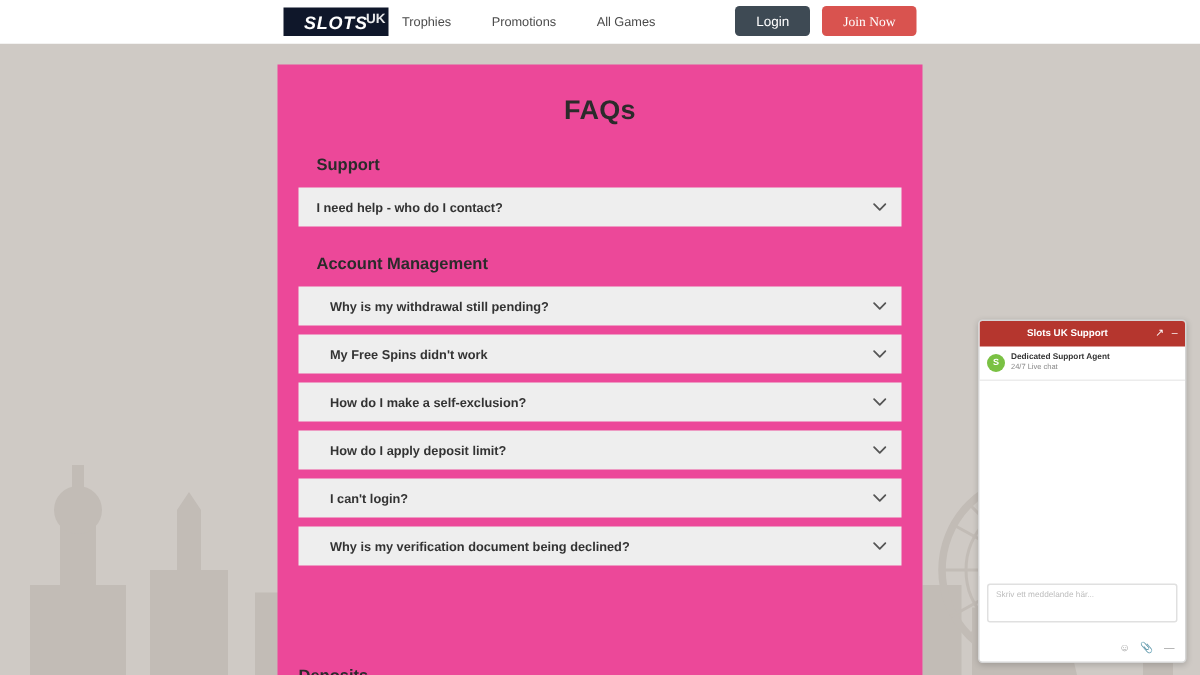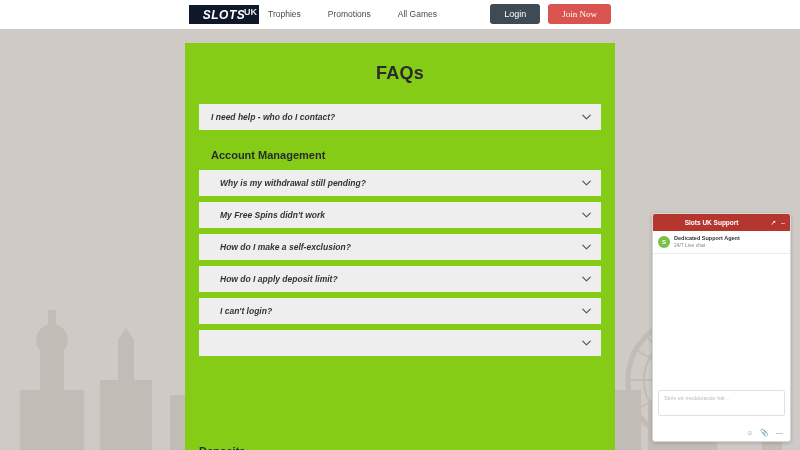--- a/index.html
+++ b/index.html
@@ -89,21 +89,21 @@
   .skyline {
     position: absolute; bottom: 0; left: 0;
     width: 800px; height: 260px;
   }
 
   
   .card {
     position: absolute;
     top: 43px; left: 185px;
     width: 430px; height: 407px;
-    background: #84cc16;
+    background: #ec4899;
     z-index: 10;
     overflow: hidden;
   }
   .card-inner {
     padding: 20px 14px 0 14px;
   }
   .faq-title {
     text-align: center;
     font-size: 18px;
     font-weight: bold;
@@ -126,21 +126,20 @@
     display: flex;
     align-items: center;
     padding: 0 28px 0 12px;
     cursor: pointer;
   }
   .faq-row-label {
     font-size: 8.5px;
     font-weight: bold;
     color: #333333;
     line-height: 1;
-    font-style: italic;
   }
   .chev {
     position: absolute;
     right: 10px;
     top: 50%;
     margin-top: -3px;
     width: 9px; height: 6px;
   }
   .chev svg { display: block; }
   .faq-row.indent { padding-left: 21px; }
@@ -290,20 +289,21 @@
         <rect x="762" y="170" width="20" height="90"></rect>
         <path d="M762 170 L772 150 L782 170 Z"></path>
       </g>
     </svg>
   </div>
 
   <div class="card">
     <div class="card-inner">
       <div class="faq-title">FAQs</div>
 
+      <div class="section-title">Support</div>
 
       <div class="faq-row">
         <span class="faq-row-label">I need help - who do I contact?</span>
         <span class="chev">
           <svg viewBox="0 0 12 8">
               <path d="M1 1.5 L6 6.5 L11 1.5" fill="none" stroke="#555" stroke-width="1.6" stroke-linecap="round" stroke-linejoin="round"></path>
             </svg>
         </span>
       </div>
 
@@ -343,20 +343,21 @@
       </div>
       <div class="faq-row indent">
         <span class="faq-row-label">I can't login?</span>
         <span class="chev">
           <svg viewBox="0 0 12 8">
               <path d="M1 1.5 L6 6.5 L11 1.5" fill="none" stroke="#555" stroke-width="1.6" stroke-linecap="round" stroke-linejoin="round"></path>
             </svg>
         </span>
       </div>
       <div class="faq-row indent">
+        <span class="faq-row-label">Why is my verification document being declined?</span>
         <span class="chev">
           <svg viewBox="0 0 12 8">
               <path d="M1 1.5 L6 6.5 L11 1.5" fill="none" stroke="#555" stroke-width="1.6" stroke-linecap="round" stroke-linejoin="round"></path>
             </svg>
         </span>
       </div>
     </div>
   </div>
 
   <div class="peek">Deposits</div>

